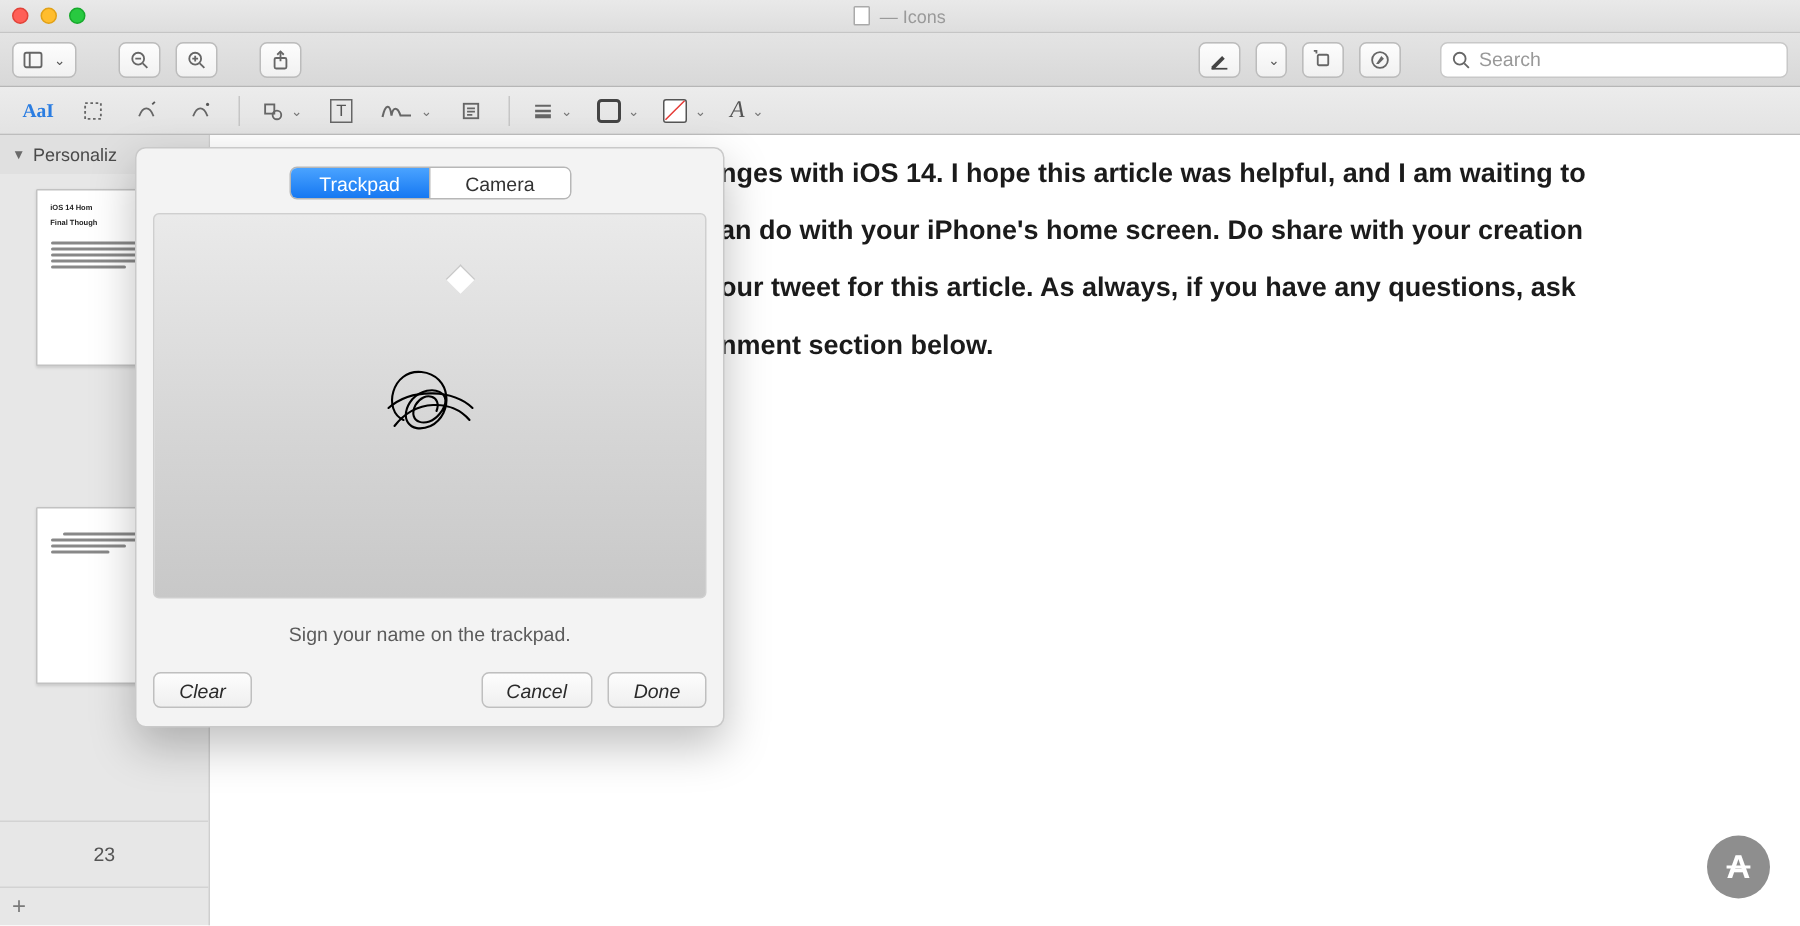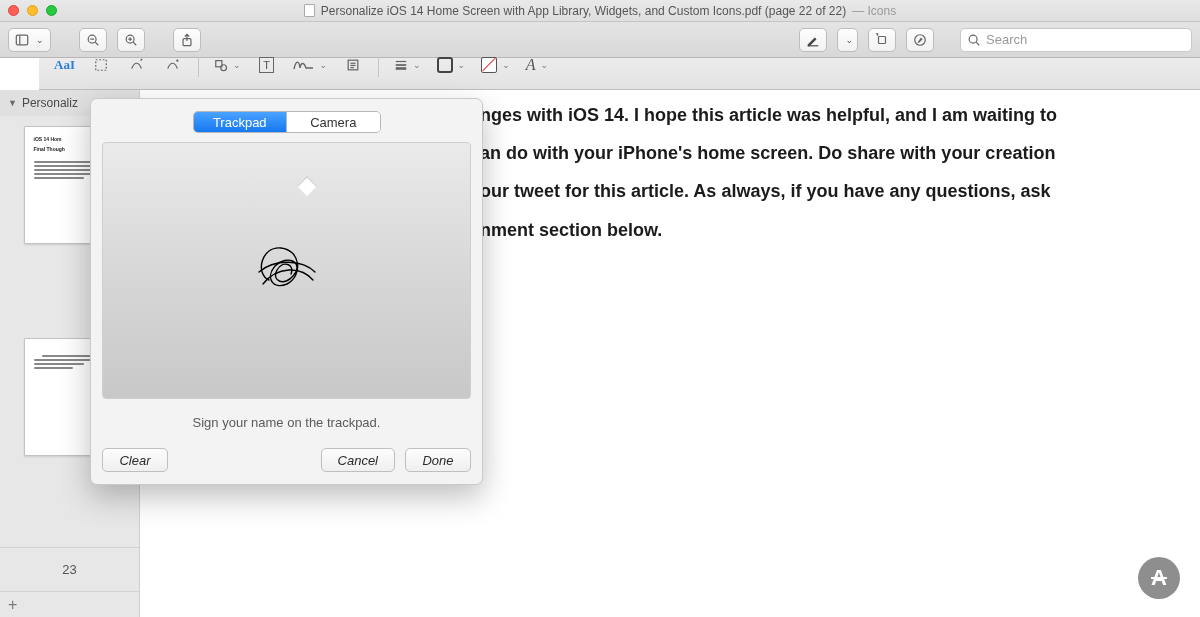--- a/index.html
+++ b/index.html
@@ -45,21 +45,21 @@
     border-radius:5px; display:flex; align-items:center; padding:0 6px;
     gap:5px; color:#999; font-size:13px;
   }
   .svgicon { width:14px; height:14px; stroke:#666; stroke-width:1.4; fill:none; }
   .svgicon.pencil { fill:#444; stroke:none; }
 
   
   .markupbar {
     height: 32px; background: linear-gradient(#ececec,#e3e3e3);
     border-bottom:1px solid #bdbdbd;
-    display:flex; align-items:flex-end; padding:12px 10px; gap:6px;margin-left:39px;
+    display:flex; align-items:center; padding:12px 10px; gap:6px;
   }
   .mk-btn {
     height:24px; min-width:30px; padding:0 5px;
     display:flex; align-items:center; justify-content:center; gap:3px;
     border-radius:4px; font-size:13px; color:#555;
   }
   .mk-btn.active { color:#1a73e8; }
   .mk-btn .chev { font-size:9px; color:#777; margin-left:2px;}
   .mk-sep { width:1px; height:20px; background:#c6c6c6; margin:0 4px; }
   .color-swatch { width:16px; height:16px; border:2px solid #444; border-radius:3px; }
@@ -139,21 +139,20 @@
 <body>
 
 <div class="titlebar">
   <div class="traffic">
     <div class="dot red"></div>
     <div class="dot yellow"></div>
     <div class="dot green"></div>
   </div>
   <div class="title-center">
     <span class="doc-icon"></span>
-    <span>Personalize iOS 14 Home Screen with App Library, Widgets, and Custom Icons.pdf (page 22 of 22)</span>
     <span class="title-status">— Icons</span>
   </div>
 </div>
 
 <div class="toolbar">
   <div class="tb-btn">
     <svg class="svgicon" viewBox="0 0 16 16">
         <rect x="1.5" y="2.5" width="13" height="11" rx="1.5"></rect>
         <line x1="5.5" y1="2.5" x2="5.5" y2="13.5"></line>
       </svg>

